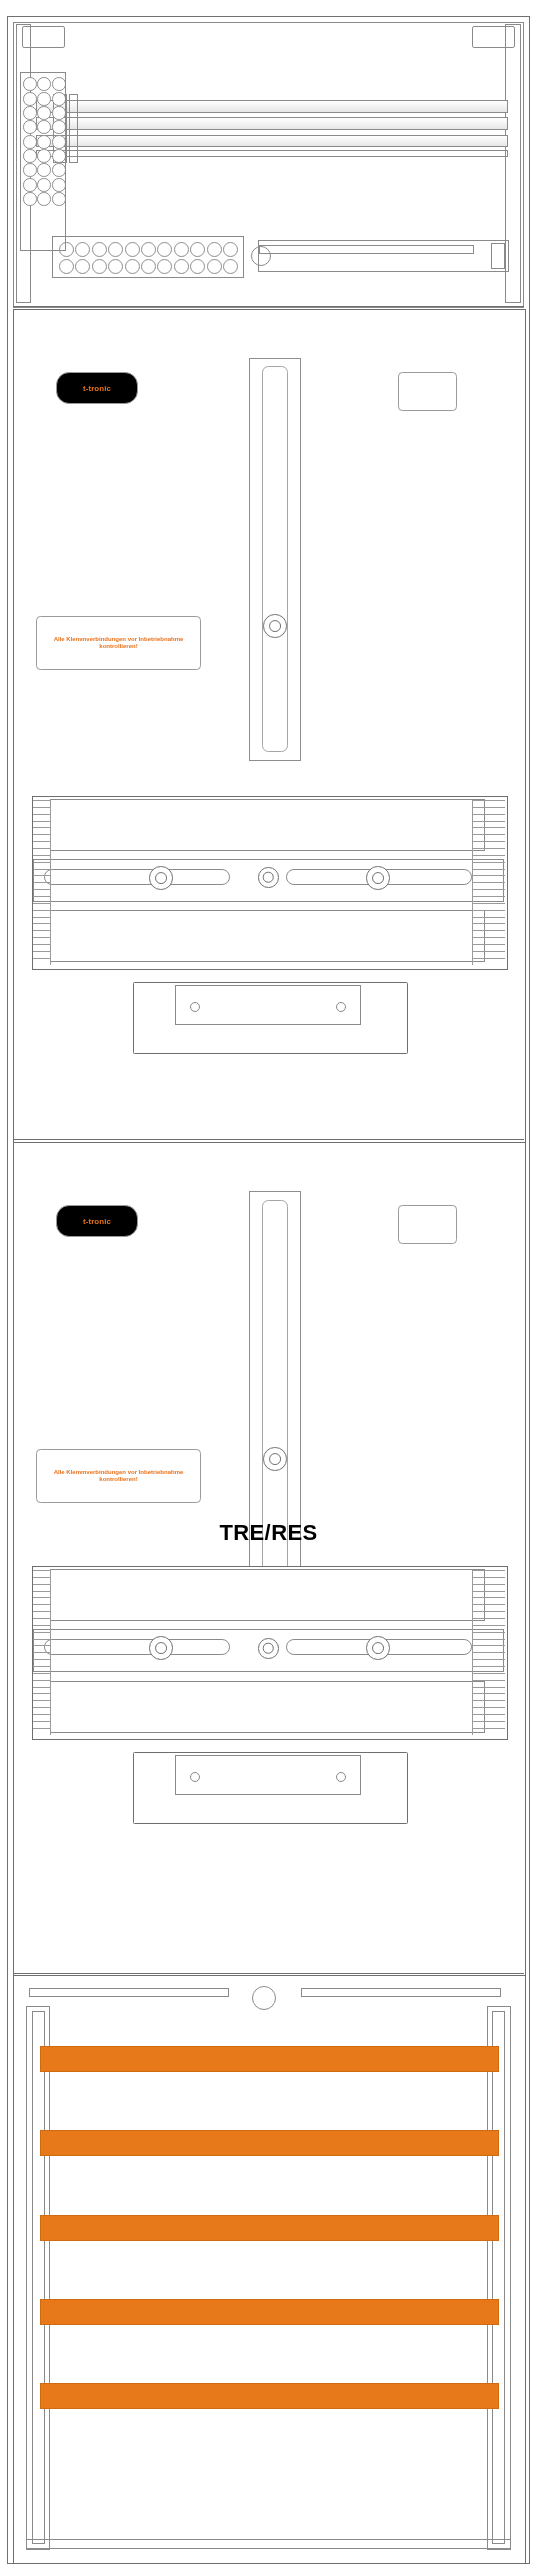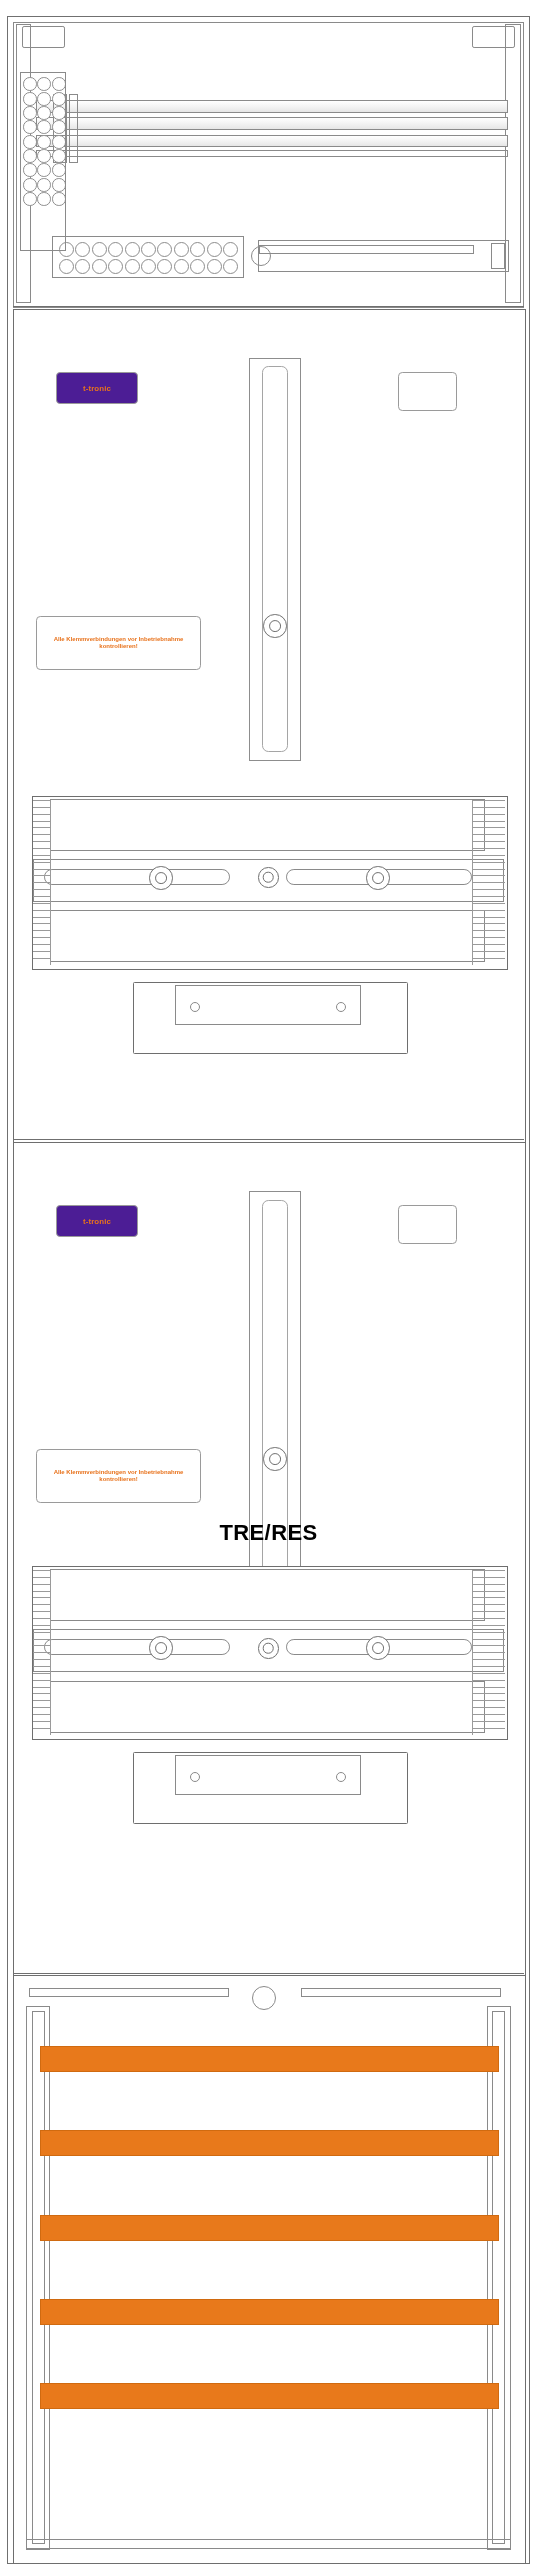--- a/index.html
+++ b/index.html
@@ -16,21 +16,21 @@
   .railgrad{background:linear-gradient(180deg,#ffffff 0%,#f2f2f2 55%,#e6e6e6 100%);}
 
   
   .dotgrid{position:absolute;}
   .dot{position:absolute;border:0.7px solid #8d8d8d;border-radius:50%;background:#fff;}
 
   
   .panel{position:absolute;border:1.4px solid #6e6e6e;background:#fff;}
 
   
-  .ttronic{position:absolute;border:0.7px solid #9a9a9a;border-radius:4px;background:#4c1d95;
+  .ttronic{position:absolute;border:0.7px solid #9a9a9a;border-radius:13px;background:#000000;
            display:flex;align-items:center;justify-content:center;}
   .ttronic span{font-size:7.9px;font-weight:bold;color:#e8721c;letter-spacing:0.1px;}
 
   
   .warn{position:absolute;border:0.7px solid #9a9a9a;border-radius:4.3px;background:#fff;
         display:flex;align-items:center;justify-content:center;text-align:center;}
   .warn span{font-size:6px;line-height:1.25;color:#e8721c;font-weight:bold;}
 
   
   .blanktag{position:absolute;border:0.7px solid #9a9a9a;border-radius:4.3px;background:#fff;}

